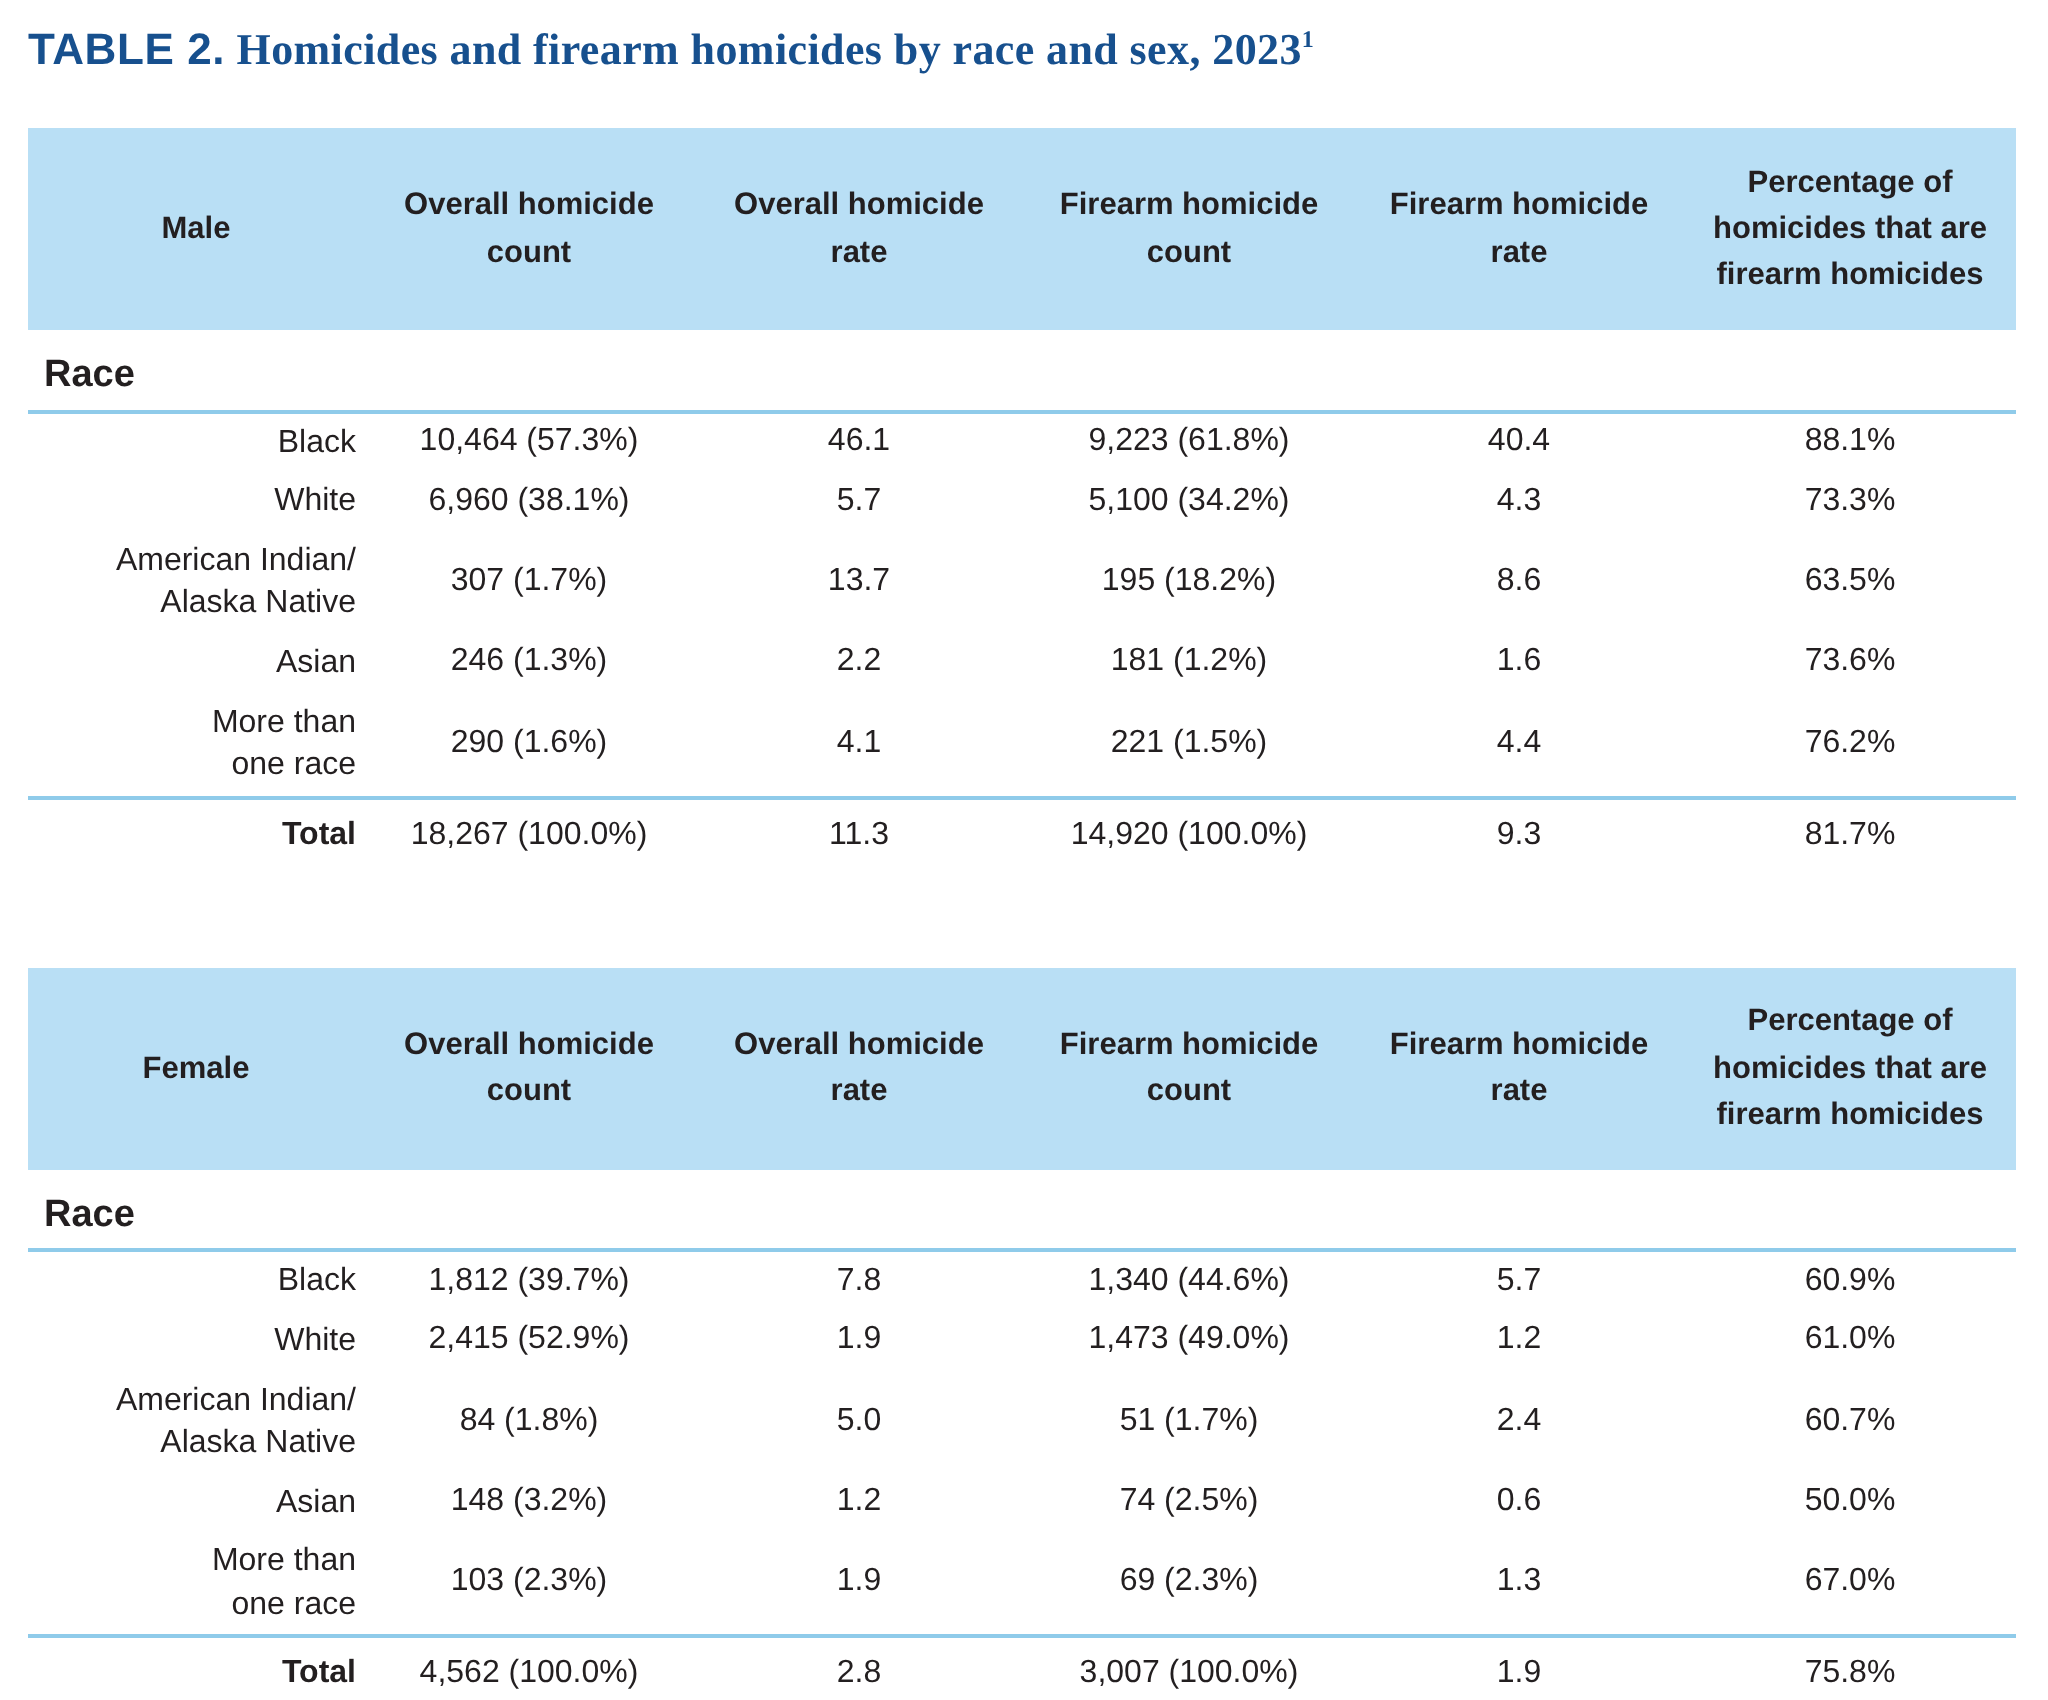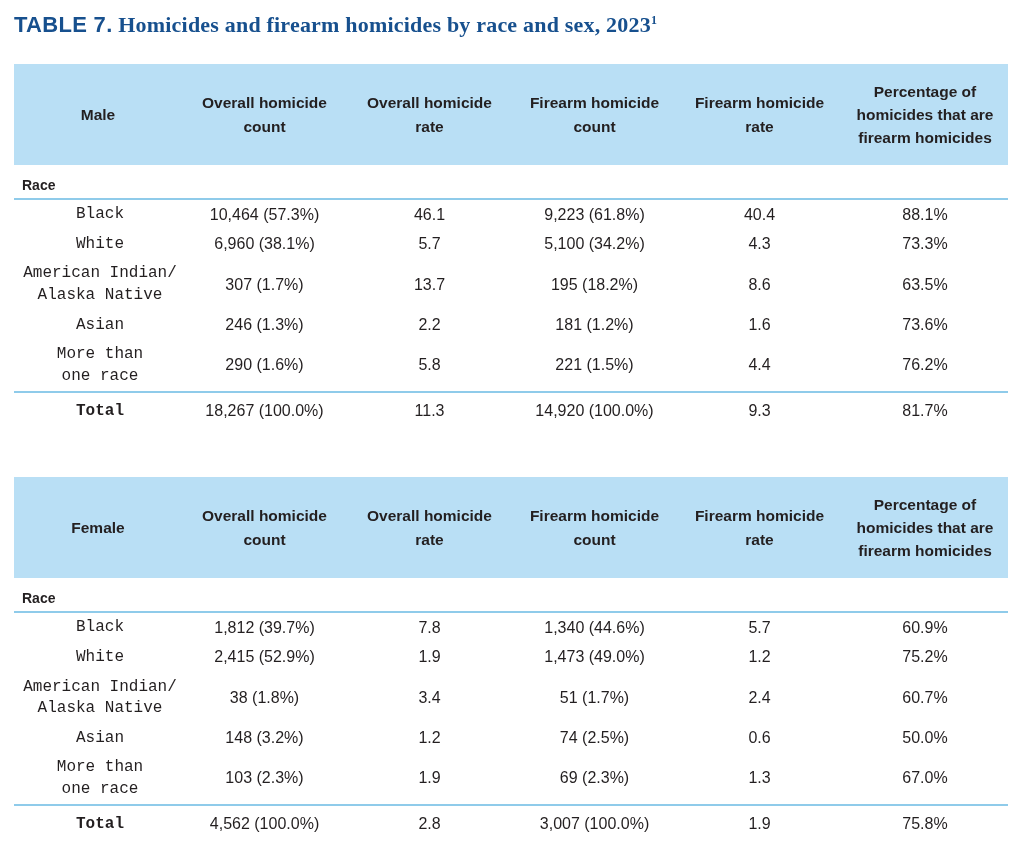--- a/index.html
+++ b/index.html
@@ -50,45 +50,44 @@
     padding:0 4px;
     border-bottom:6px solid #fff;
   }
   tbody td{
     text-align:center;
     vertical-align:middle;
     padding:4px 4px;
     line-height:1.3;
   }
   td.race{
-    text-align:center;
+    text-align:right;
     padding-left:8px;
-    font-family:Liberation Mono, monospace;
   }
   td.race span{display:block;line-height:1.35;}
   tr.section td{
     font-weight:bold;
-    font-size:14px;
+    font-size:19px;
     text-align:left;
     padding:5px 0 4px 8px;
     border-bottom:2px solid var(--rule);
   }
   tr.total td{
     border-top:2px solid var(--rule);
     padding-top:8px;
     padding-bottom:9px;
   }
   tr.total td.race{font-weight:bold;}
 </style>
 </head>
 <body>
 
 <div class="page">
 
-  <h1 class="title"><span class="tlabel">TABLE 7.</span><span> Homicides and firearm homicides by race and sex, 2023</span><sup>1</sup></h1>
+  <h1 class="title"><span class="tlabel">TABLE 2.</span><span> Homicides and firearm homicides by race and sex, 2023</span><sup>1</sup></h1>
 
   <table class="data first">
     <colgroup>
       <col class="c-race">
         <col class="c-val">
         <col class="c-val">
         <col class="c-val">
         <col class="c-val">
         <col class="c-pct">
     </colgroup>
@@ -149,21 +148,21 @@
         <td>181 (1.2%)</td>
         <td>1.6</td>
         <td>73.6%</td>
       </tr>
       <tr>
         <td class="race">
             <span>More than</span>
             <span>one race</span>
           </td>
         <td>290 (1.6%)</td>
-        <td>5.8</td>
+        <td>4.1</td>
         <td>221 (1.5%)</td>
         <td>4.4</td>
         <td>76.2%</td>
       </tr>
       <tr class="total">
         <td class="race">Total</td>
         <td>18,267 (100.0%)</td>
         <td>11.3</td>
         <td>14,920 (100.0%)</td>
         <td>9.3</td>
@@ -208,29 +207,29 @@
       </tr>
       <tr>
         <td class="race">
             <span>White</span>
             <span></span>
           </td>
         <td>2,415 (52.9%)</td>
         <td>1.9</td>
         <td>1,473 (49.0%)</td>
         <td>1.2</td>
-        <td>75.2%</td>
+        <td>61.0%</td>
       </tr>
       <tr>
         <td class="race">
             <span>American Indian/</span>
             <span>Alaska Native</span>
           </td>
-        <td>38 (1.8%)</td>
-        <td>3.4</td>
+        <td>84 (1.8%)</td>
+        <td>5.0</td>
         <td>51 (1.7%)</td>
         <td>2.4</td>
         <td>60.7%</td>
       </tr>
       <tr>
         <td class="race">
             <span>Asian</span>
             <span></span>
           </td>
         <td>148 (3.2%)</td>

